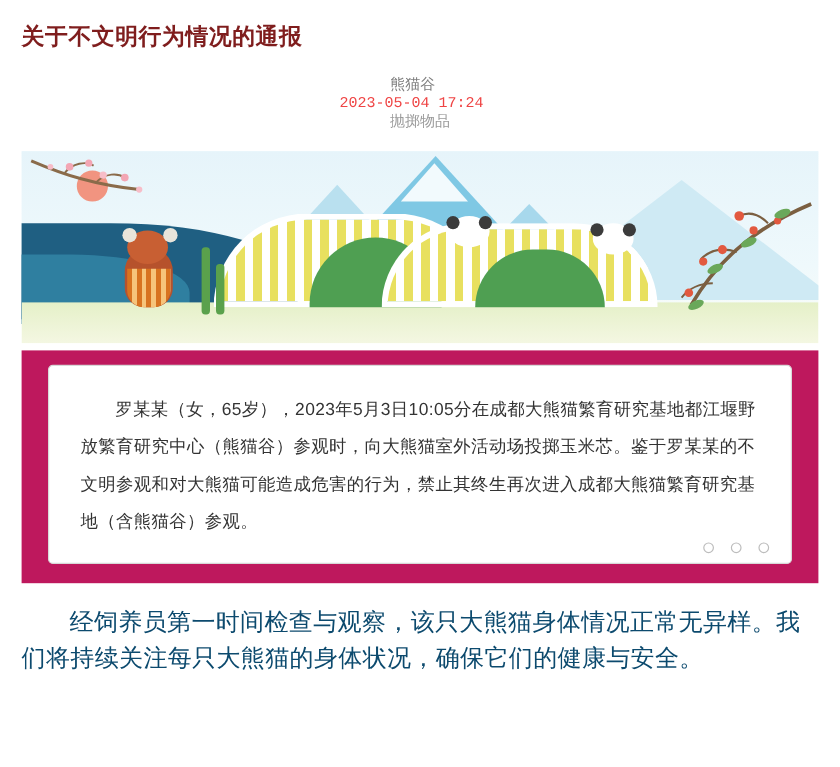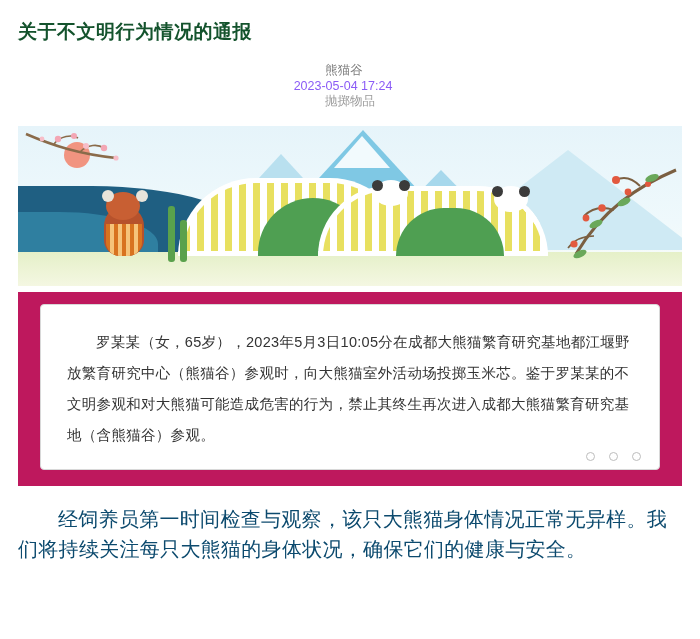--- a/index.html
+++ b/index.html
@@ -18,40 +18,41 @@
     position: relative;
     width: 700px;
     height: 639px;
     background: #fff;
     box-sizing: border-box;
     padding: 0 18px;
   }
   .article-title {
     font-size: 19px;
     font-weight: bold;
-    color: #14532d;
+    color: #7f1d1d;
     letter-spacing: 0.5px;
     margin: 18px 0 0 0;
     line-height: 28px;
   }
   .meta-row {
     display: flex;
     align-items: center;
     margin-top: 16px;
     font-size: 12.5px;
     color: #8a8a8a;
     flex-direction: column;
   }
   .meta-author {
     color: #7d7d7d;
     margin-right: 12px;
   }
   .meta-date {
-    color: #8b5cf6;
+    color: #ef4444;
     margin-right: 14px;
+    font-family: Liberation Mono, monospace;
   }
   .meta-source {
     color: #9b9b9b;
   }
 
   
   .hero {
     position: relative;
     margin-top: 16px;
     width: 664px;

